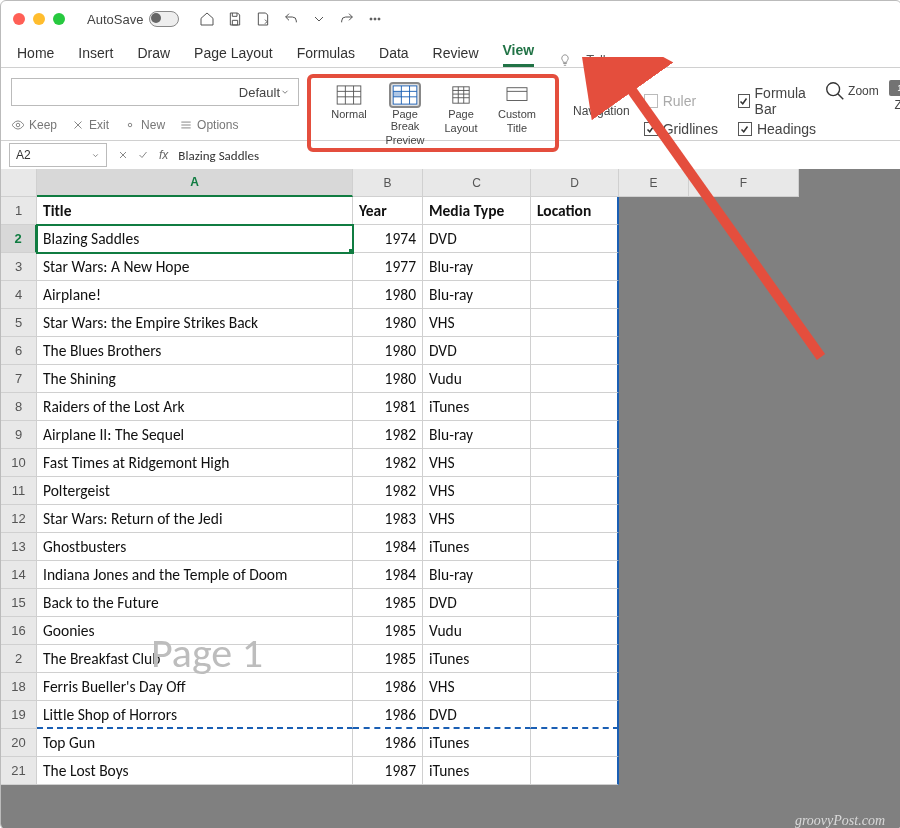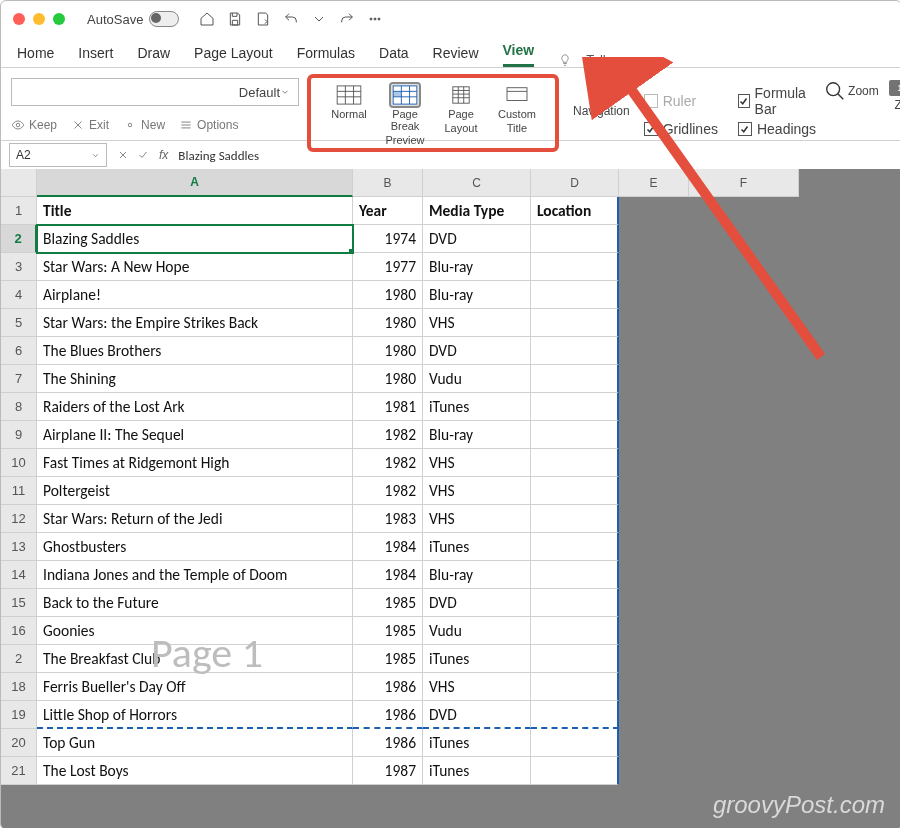--- a/index.html
+++ b/index.html
@@ -86,21 +86,21 @@
   .cell.grey{background:var(--grey);border:none}
   .cell.corner{background:var(--header-bg);border-right:1px solid var(--grid);border-bottom:1px solid var(--grid)}
   .cell.selcell{outline:2px solid var(--selected);outline-offset:-1px}
   .cell.selcell::after{content:"";position:absolute;width:6px;height:6px;background:var(--selected);right:-3px;bottom:-3px}
   .cell.relpos{position:relative}
 
   .page-break-right{border-right:2px solid var(--pagebreak)!important}
   .page-break-bottom-dashed{border-bottom:2px dashed var(--pagebreak)!important}
 
   .watermark{position:absolute;left:150px;top:458px;font-size:42px;color:#bdbdbd;font-family:var(--cell-font);pointer-events:none}
-  .credit{position:absolute;right:16px;bottom:10px;font-size:24px;color:#d9d9d9;font-family:Liberation Sans, sans-serif;font-style:italic}
+  .credit{position:absolute;right:16px;bottom:0;font-size:14px;color:#d9d9d9;font-family:Liberation Serif, serif;font-style:italic}
 
   
   .arrow-svg{position:absolute;top:56px;left:560px;width:330px;height:330px;pointer-events:none}
 </style>
 </head>
 <body>
 
 <div class="window">
 
   <div class="titlebar">

